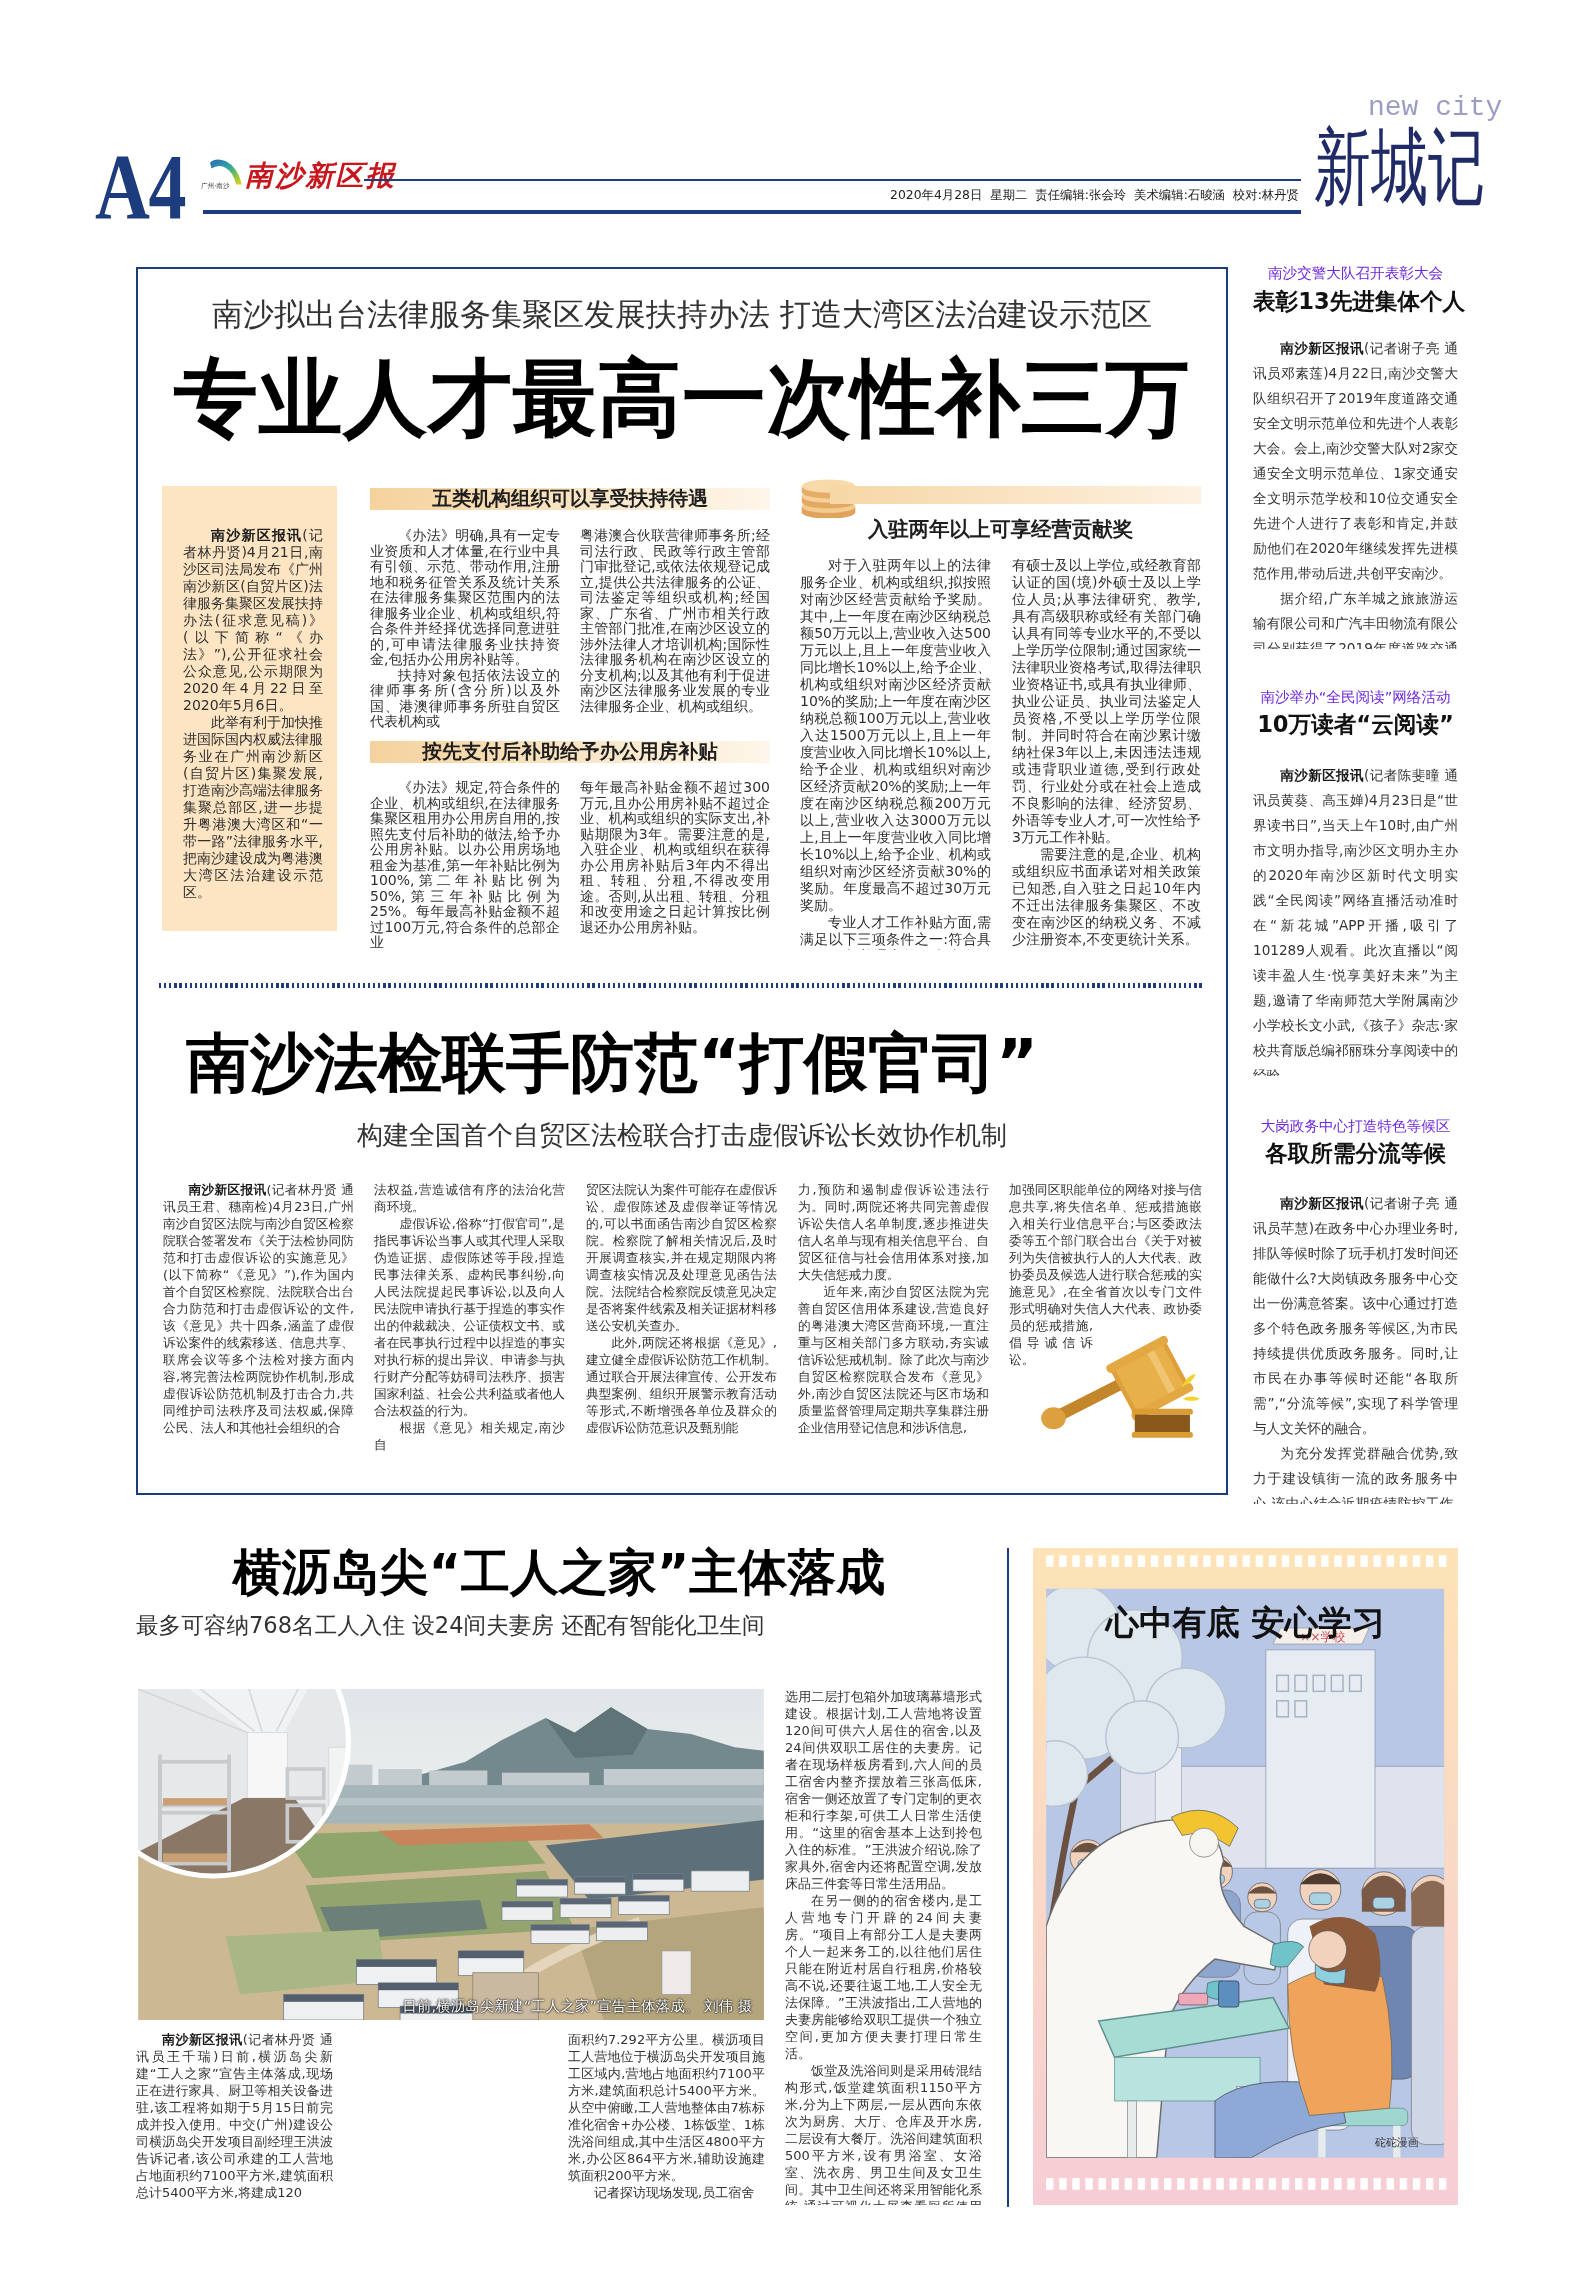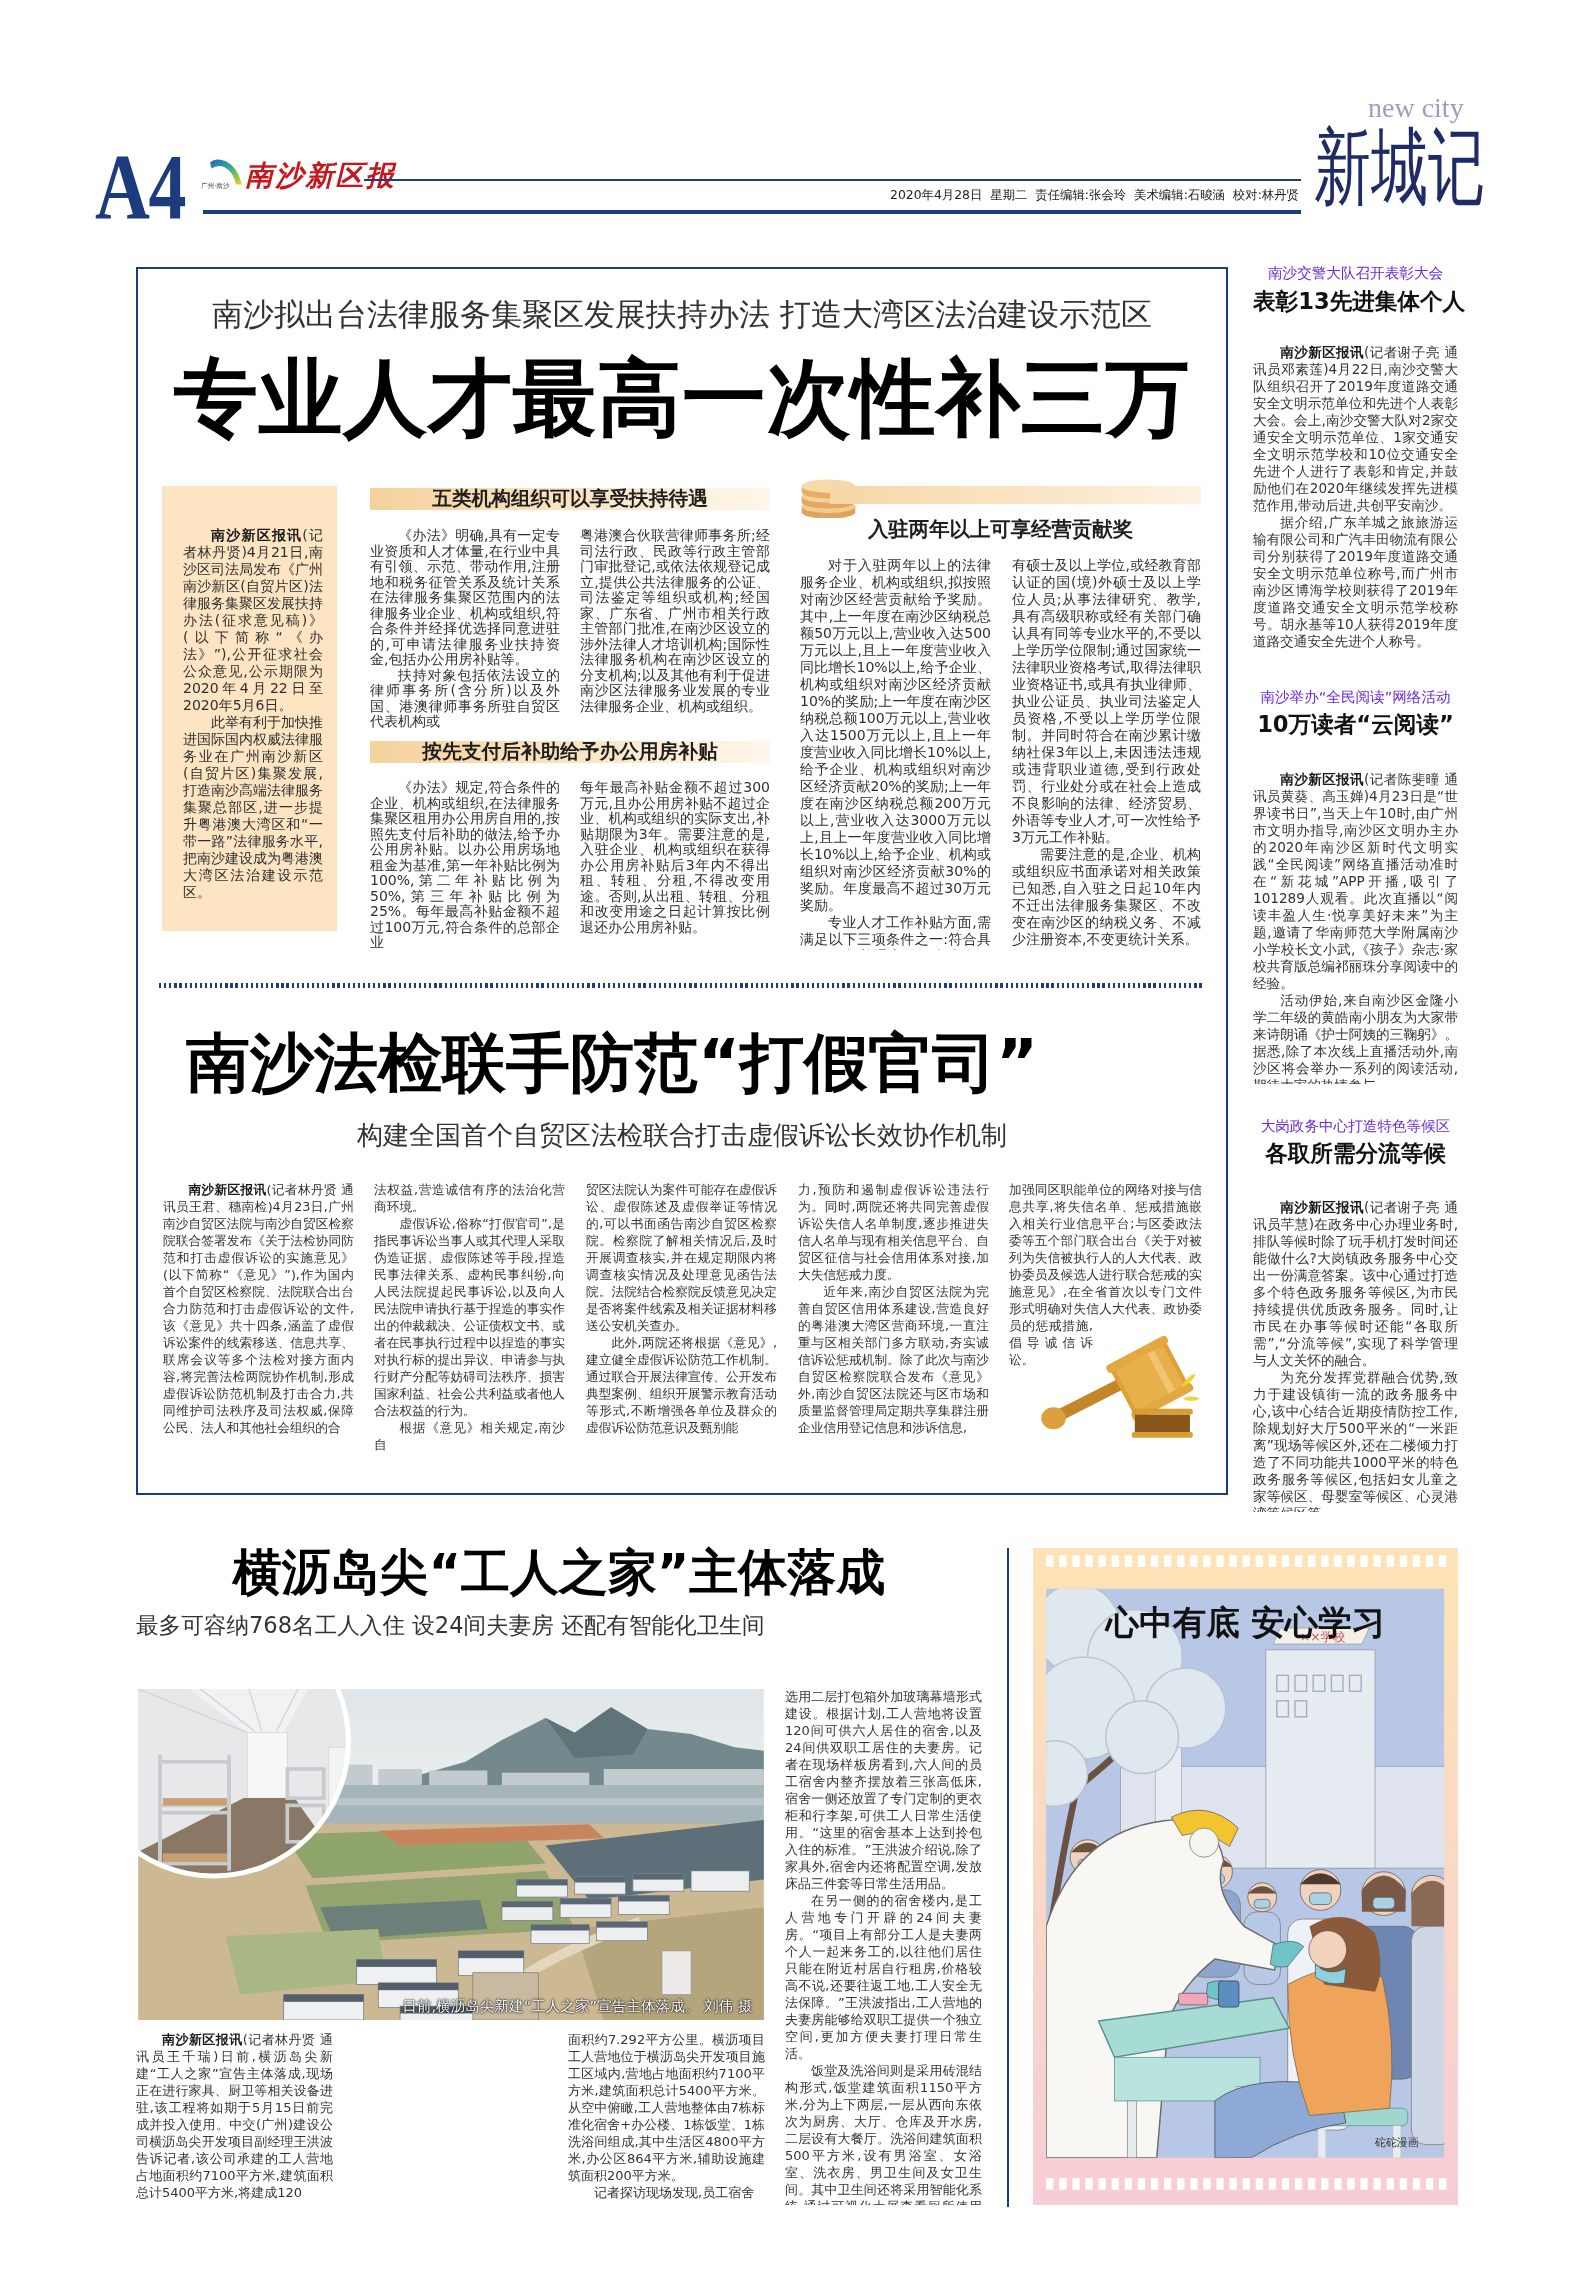--- a/index.html
+++ b/index.html
@@ -8,21 +8,21 @@
   .abs{position:absolute;}
   .navy{background:#1d3c7e;}
   
   .a4{left:95px;top:146px;font-family:"Liberation Serif",serif;font-weight:bold;font-size:76px;
       line-height:66px;color:#1d3c7e;transform:scaleY(1.22);transform-origin:top left;letter-spacing:-1.5px;}
   .logo-name{left:245px;top:162px;font-family:"DejaVu Serif",serif;font-weight:bold;font-size:28px;
       line-height:28px;color:#c8161d;letter-spacing:2.2px;font-style:italic;}
   .logo-place{left:201px;top:183px;font-size:6.6px;line-height:7.3px;color:#333;letter-spacing:0;}
   .dateline{left:728px;width:571px;top:187px;text-align:right;font-size:12.4px;line-height:16px;
       color:#222;white-space:pre;}
-  .new-city{left:1368px;top:92px;font-family:Liberation Serif, serif;font-size:28px;line-height:31px;color:#9c9dc2;}
+  .new-city{left:1368px;top:92px;font-family:Liberation Mono, monospace;font-size:28px;line-height:31px;color:#9c9dc2;}
   .xcj{left:1314px;top:122px;font-size:57px;line-height:60px;font-weight:100;color:#1f2a66;
       transform:scaleY(1.48);transform-origin:top left;letter-spacing:0;}
   
   .mainbox{left:136px;top:267px;width:1088px;height:1224px;border:2.2px solid #1d3c7e;border-top-width:2.9px;}
   .kicker1{left:136px;width:1092px;top:294px;text-align:center;font-size:31px;line-height:41px;color:#333;}
   .headline1{left:136px;width:1092px;top:351px;text-align:center;font-size:84px;line-height:95px;
       font-weight:900;color:#000;letter-spacing:0.7px;white-space:nowrap;}
   .tanbox{left:162px;top:486px;width:175px;height:445px;background:#fde4c2;}
   .col{position:absolute;text-align:justify;color:#2f2f2f;overflow:hidden;}
   .col p{margin:0;text-indent:2em;}
@@ -38,21 +38,21 @@
   .title3{left:800px;width:401px;top:517px;text-align:center;font-size:20.4px;line-height:25px;font-weight:bold;color:#1e1e1e;}
   .sep{left:159px;top:983px;width:1044px;height:5.1px;
       background:repeating-linear-gradient(to right,#1d3c7e 0 2.2px,transparent 2.2px 5.1px);}
   .headline2{left:136px;width:952px;top:1028px;text-align:center;font-size:64px;line-height:71px;font-weight:900;color:#000;white-space:nowrap;}
   .sub2{left:136px;width:1092px;top:1119px;text-align:center;font-size:26px;line-height:33px;color:#333;}
   .a2c{top:1181px;width:191px;height:306px;font-size:12.7px;line-height:17px;color:#333;}
   
   .sb{left:1253px;width:205px;}
   .sbk{text-align:center;font-size:14.6px;line-height:19px;color:#6d28d9;white-space:nowrap;}
   .sbh{text-align:center;font-size:22.6px;line-height:28px;font-weight:bold;color:#111;white-space:nowrap;}
-  .sbb{font-size:13.6px;line-height:17px;color:#333;margin-top:8px;}
+  .sbb{font-size:13.6px;line-height:25px;color:#333;}
   
   .headline3{left:136px;width:846px;top:1544px;text-align:center;font-size:49px;line-height:58px;font-weight:900;color:#000;white-space:nowrap;}
   .sub3{left:136px;width:820px;top:1611px;text-align:left;font-size:22.6px;line-height:29px;color:#333;white-space:nowrap;}
   .photo{left:138px;top:1689px;width:626px;height:331px;overflow:hidden;}
   .caption{position:absolute;right:11.6px;bottom:5.8px;color:#fff;font-size:14.6px;line-height:17.5px;
       text-shadow:0 0 2.2px #000,0 0 1.5px #000;white-space:pre;}
   .a3c{width:197px;font-size:13px;color:#333;}
   .vsep{left:1007px;top:1548px;width:1.5px;height:659px;background:#1d3c7e;}
   .illus{left:1033px;top:1548px;width:425px;height:657px;}
 </style>

